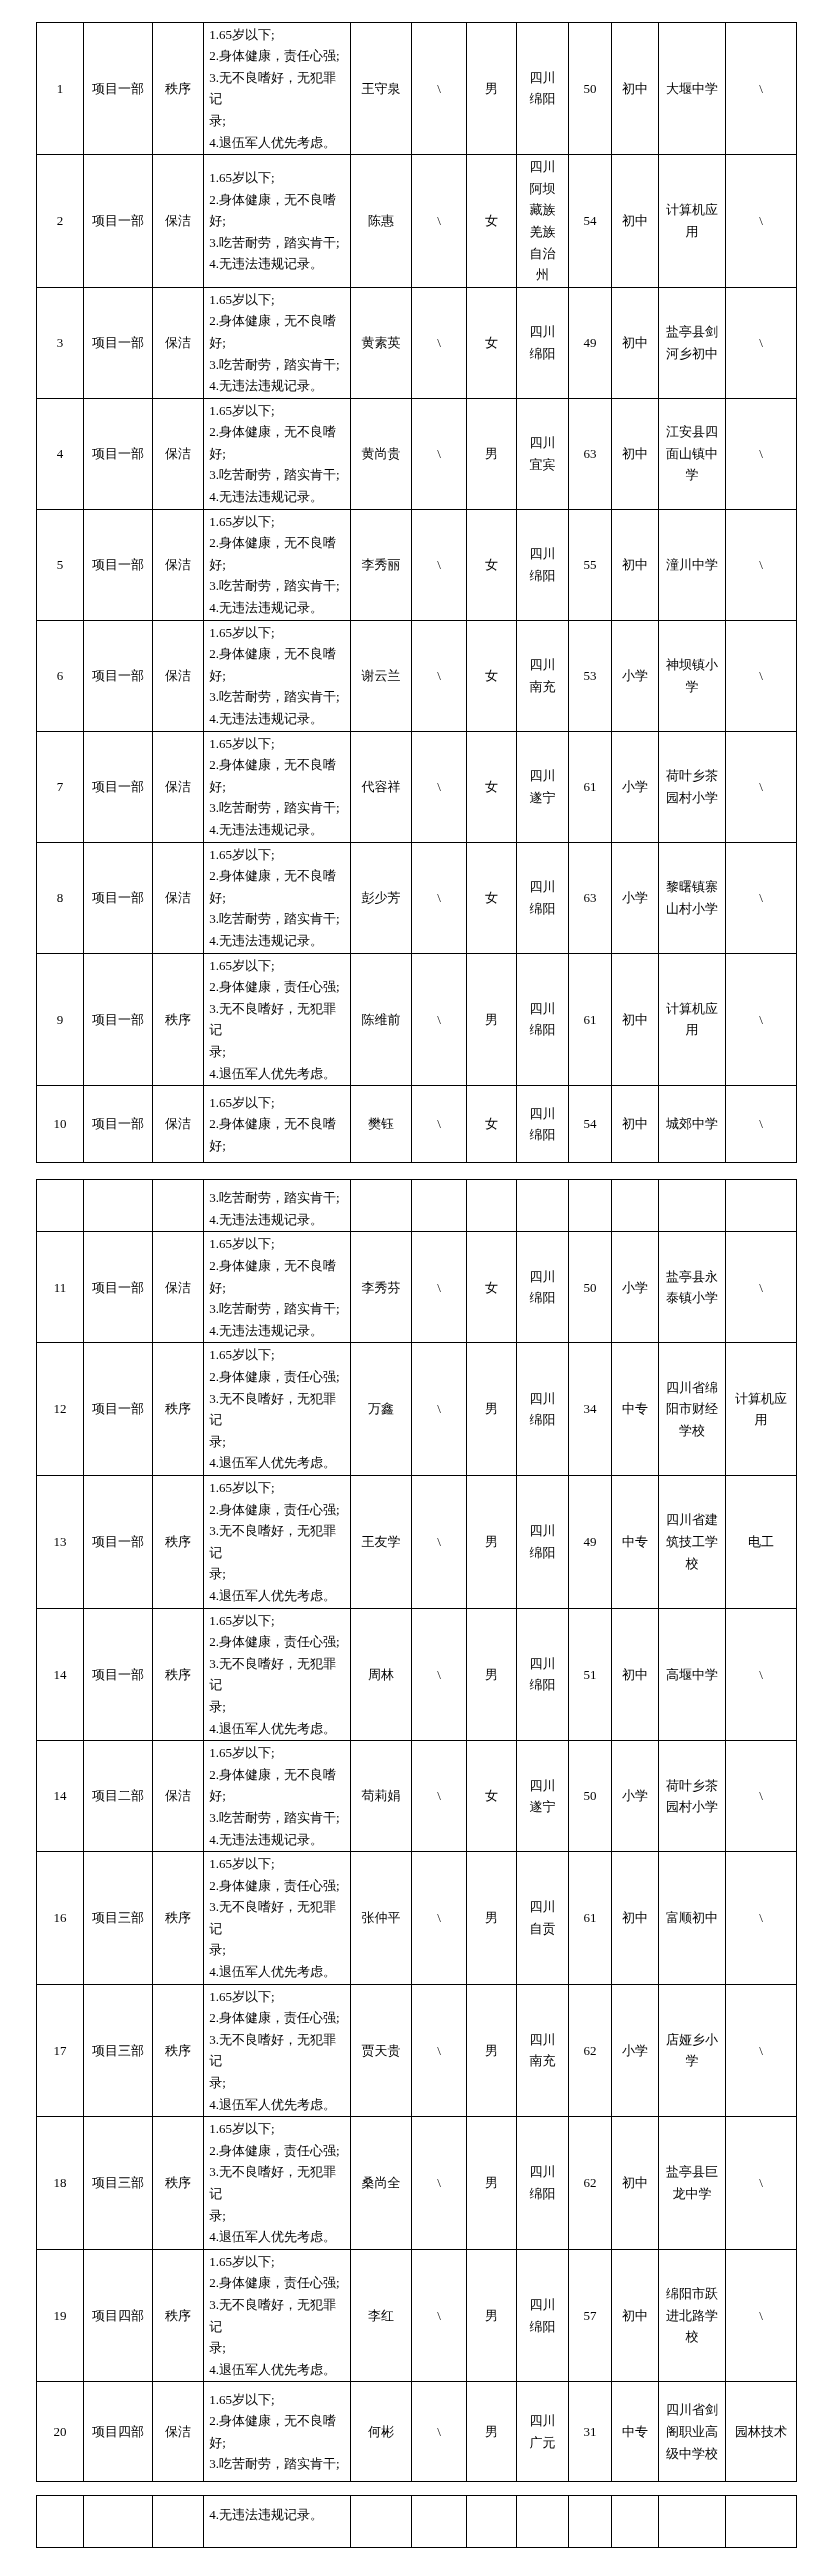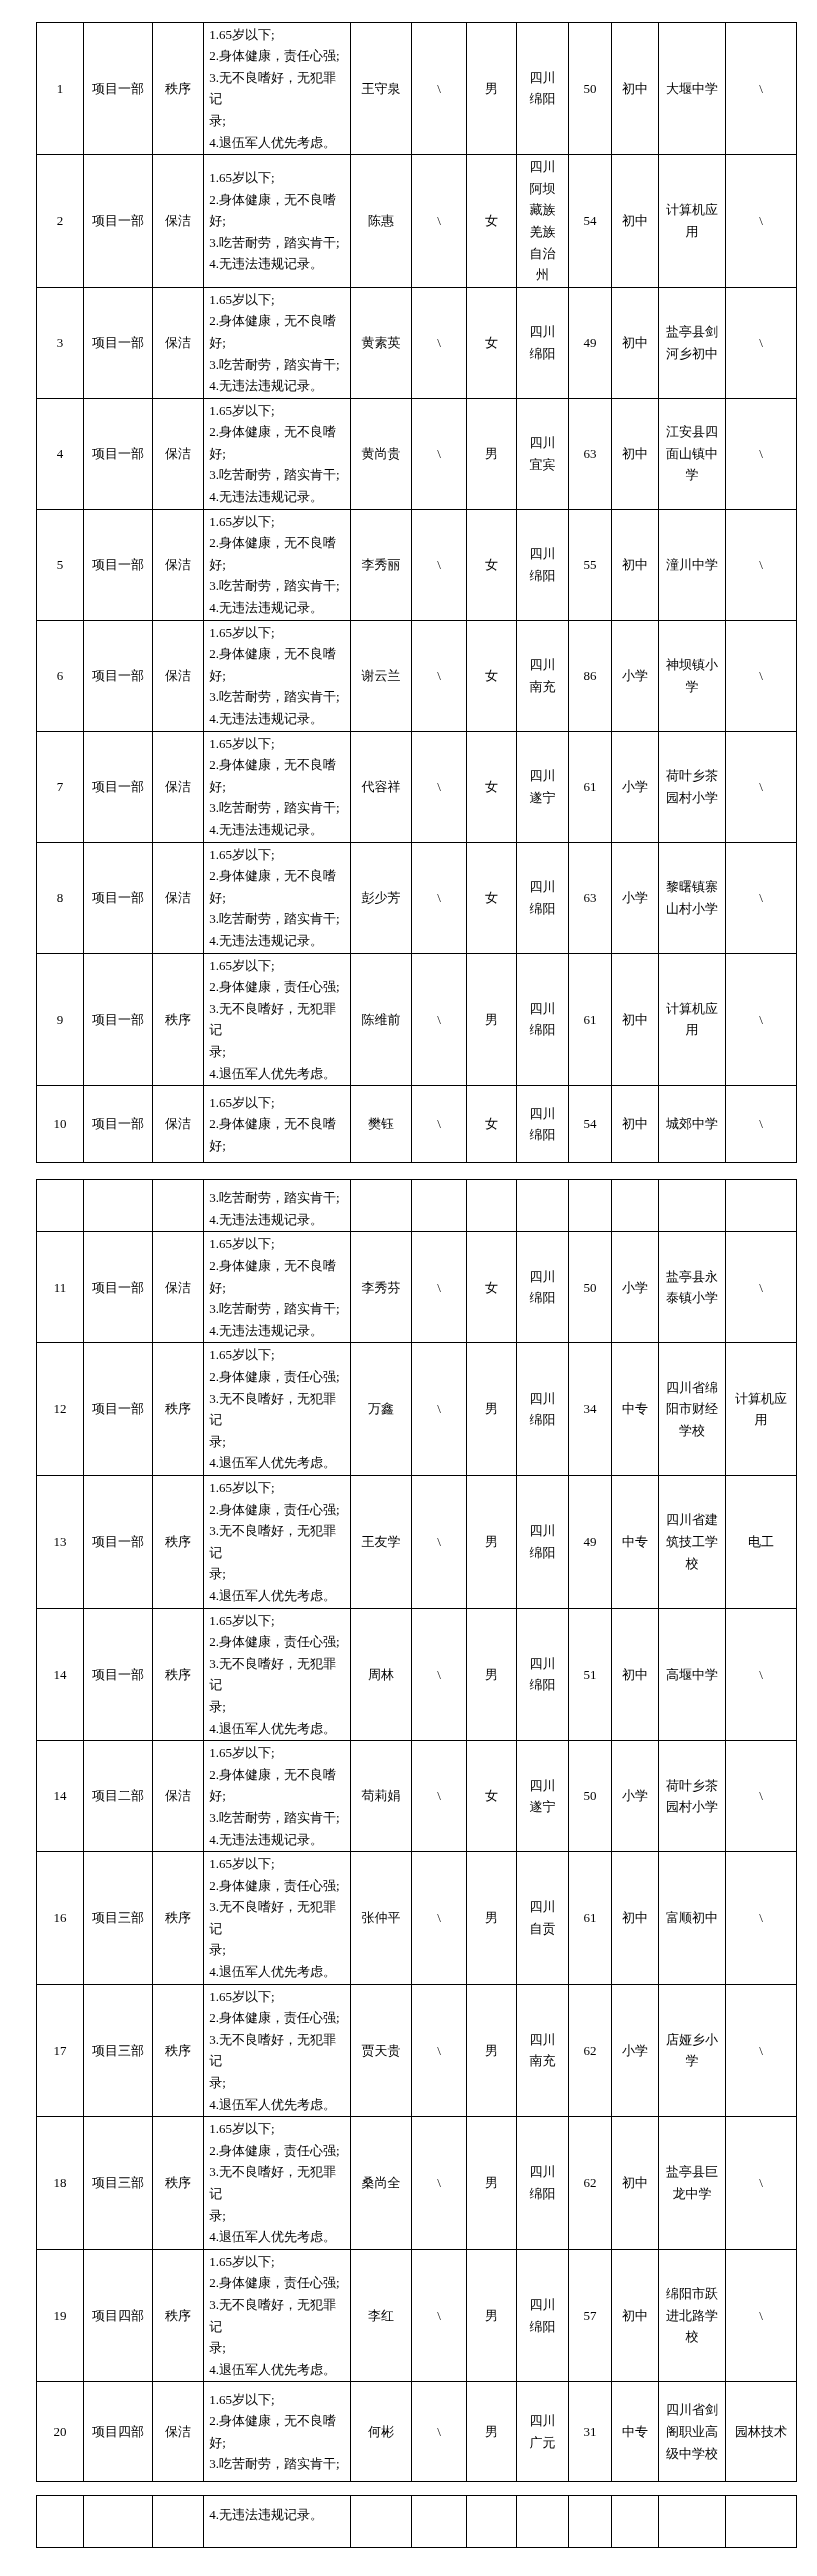--- a/index.html
+++ b/index.html
@@ -173,21 +173,21 @@
           <td>保洁</td>
           <td class="req">1.65岁以下;
 2.身体健康，无不良嗜
 好;
 3.吃苦耐劳，踏实肯干;
 4.无违法违规记录。</td>
           <td>谢云兰</td>
           <td>\</td>
           <td>女</td>
           <td class="origin">四川南充</td>
-          <td>86</td>
+          <td>53</td>
           <td>小学</td>
           <td>神坝镇小学</td>
           <td>\</td>
         </tr>
         <tr class="data">
           <td>7</td>
           <td>项目一部</td>
           <td>保洁</td>
           <td class="req">1.65岁以下;
 2.身体健康，无不良嗜

